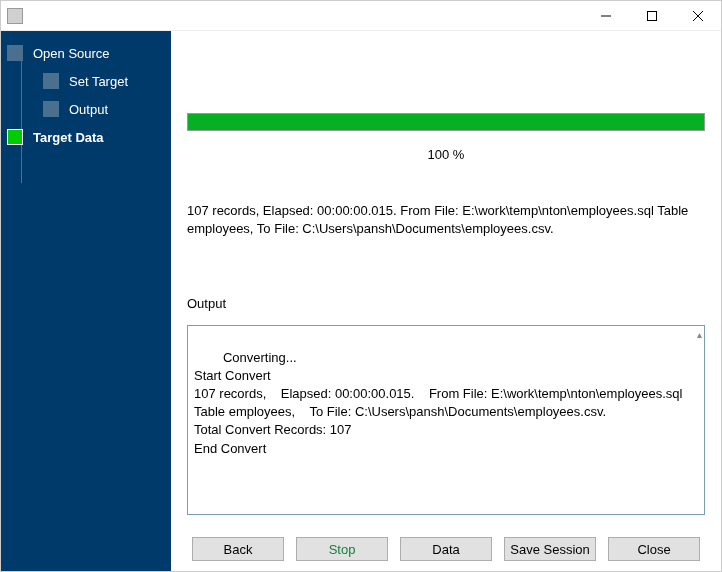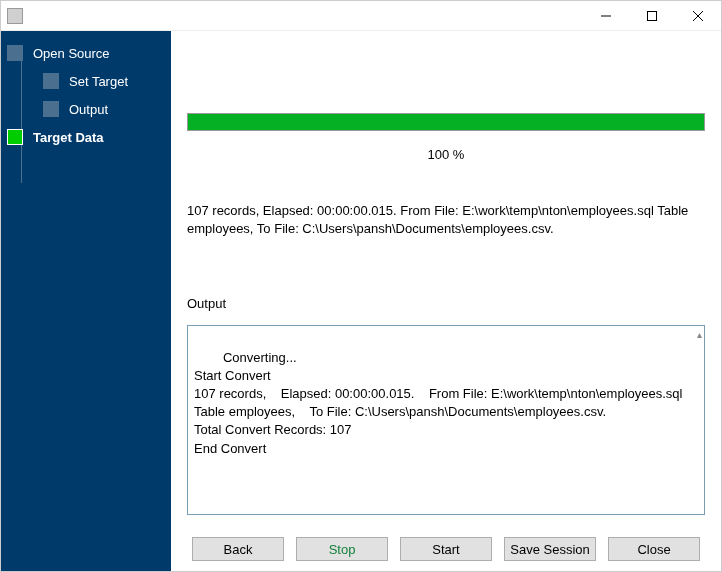--- a/index.html
+++ b/index.html
@@ -98,19 +98,19 @@
 107 records,    Elapsed: 00:00:00.015.    From File: E:\work\temp\nton\employees.sql Table employees,    To File: C:\Users\pansh\Documents\employees.csv.
 Total Convert Records: 107
 End Convert
 </span>
         <span class="output-scroll-up">▴</span>
       </div>
 
       <div class="button-row">
         <button class="btn">Back</button>
         <button class="btn" disabled="">Stop</button>
-        <button class="btn">Start</button>
+        <button class="btn">Data</button>
         <button class="btn">Save Session</button>
         <button class="btn">Close</button>
       </div>
     </div>
   </div>
 </div>
 
 </body></html>

